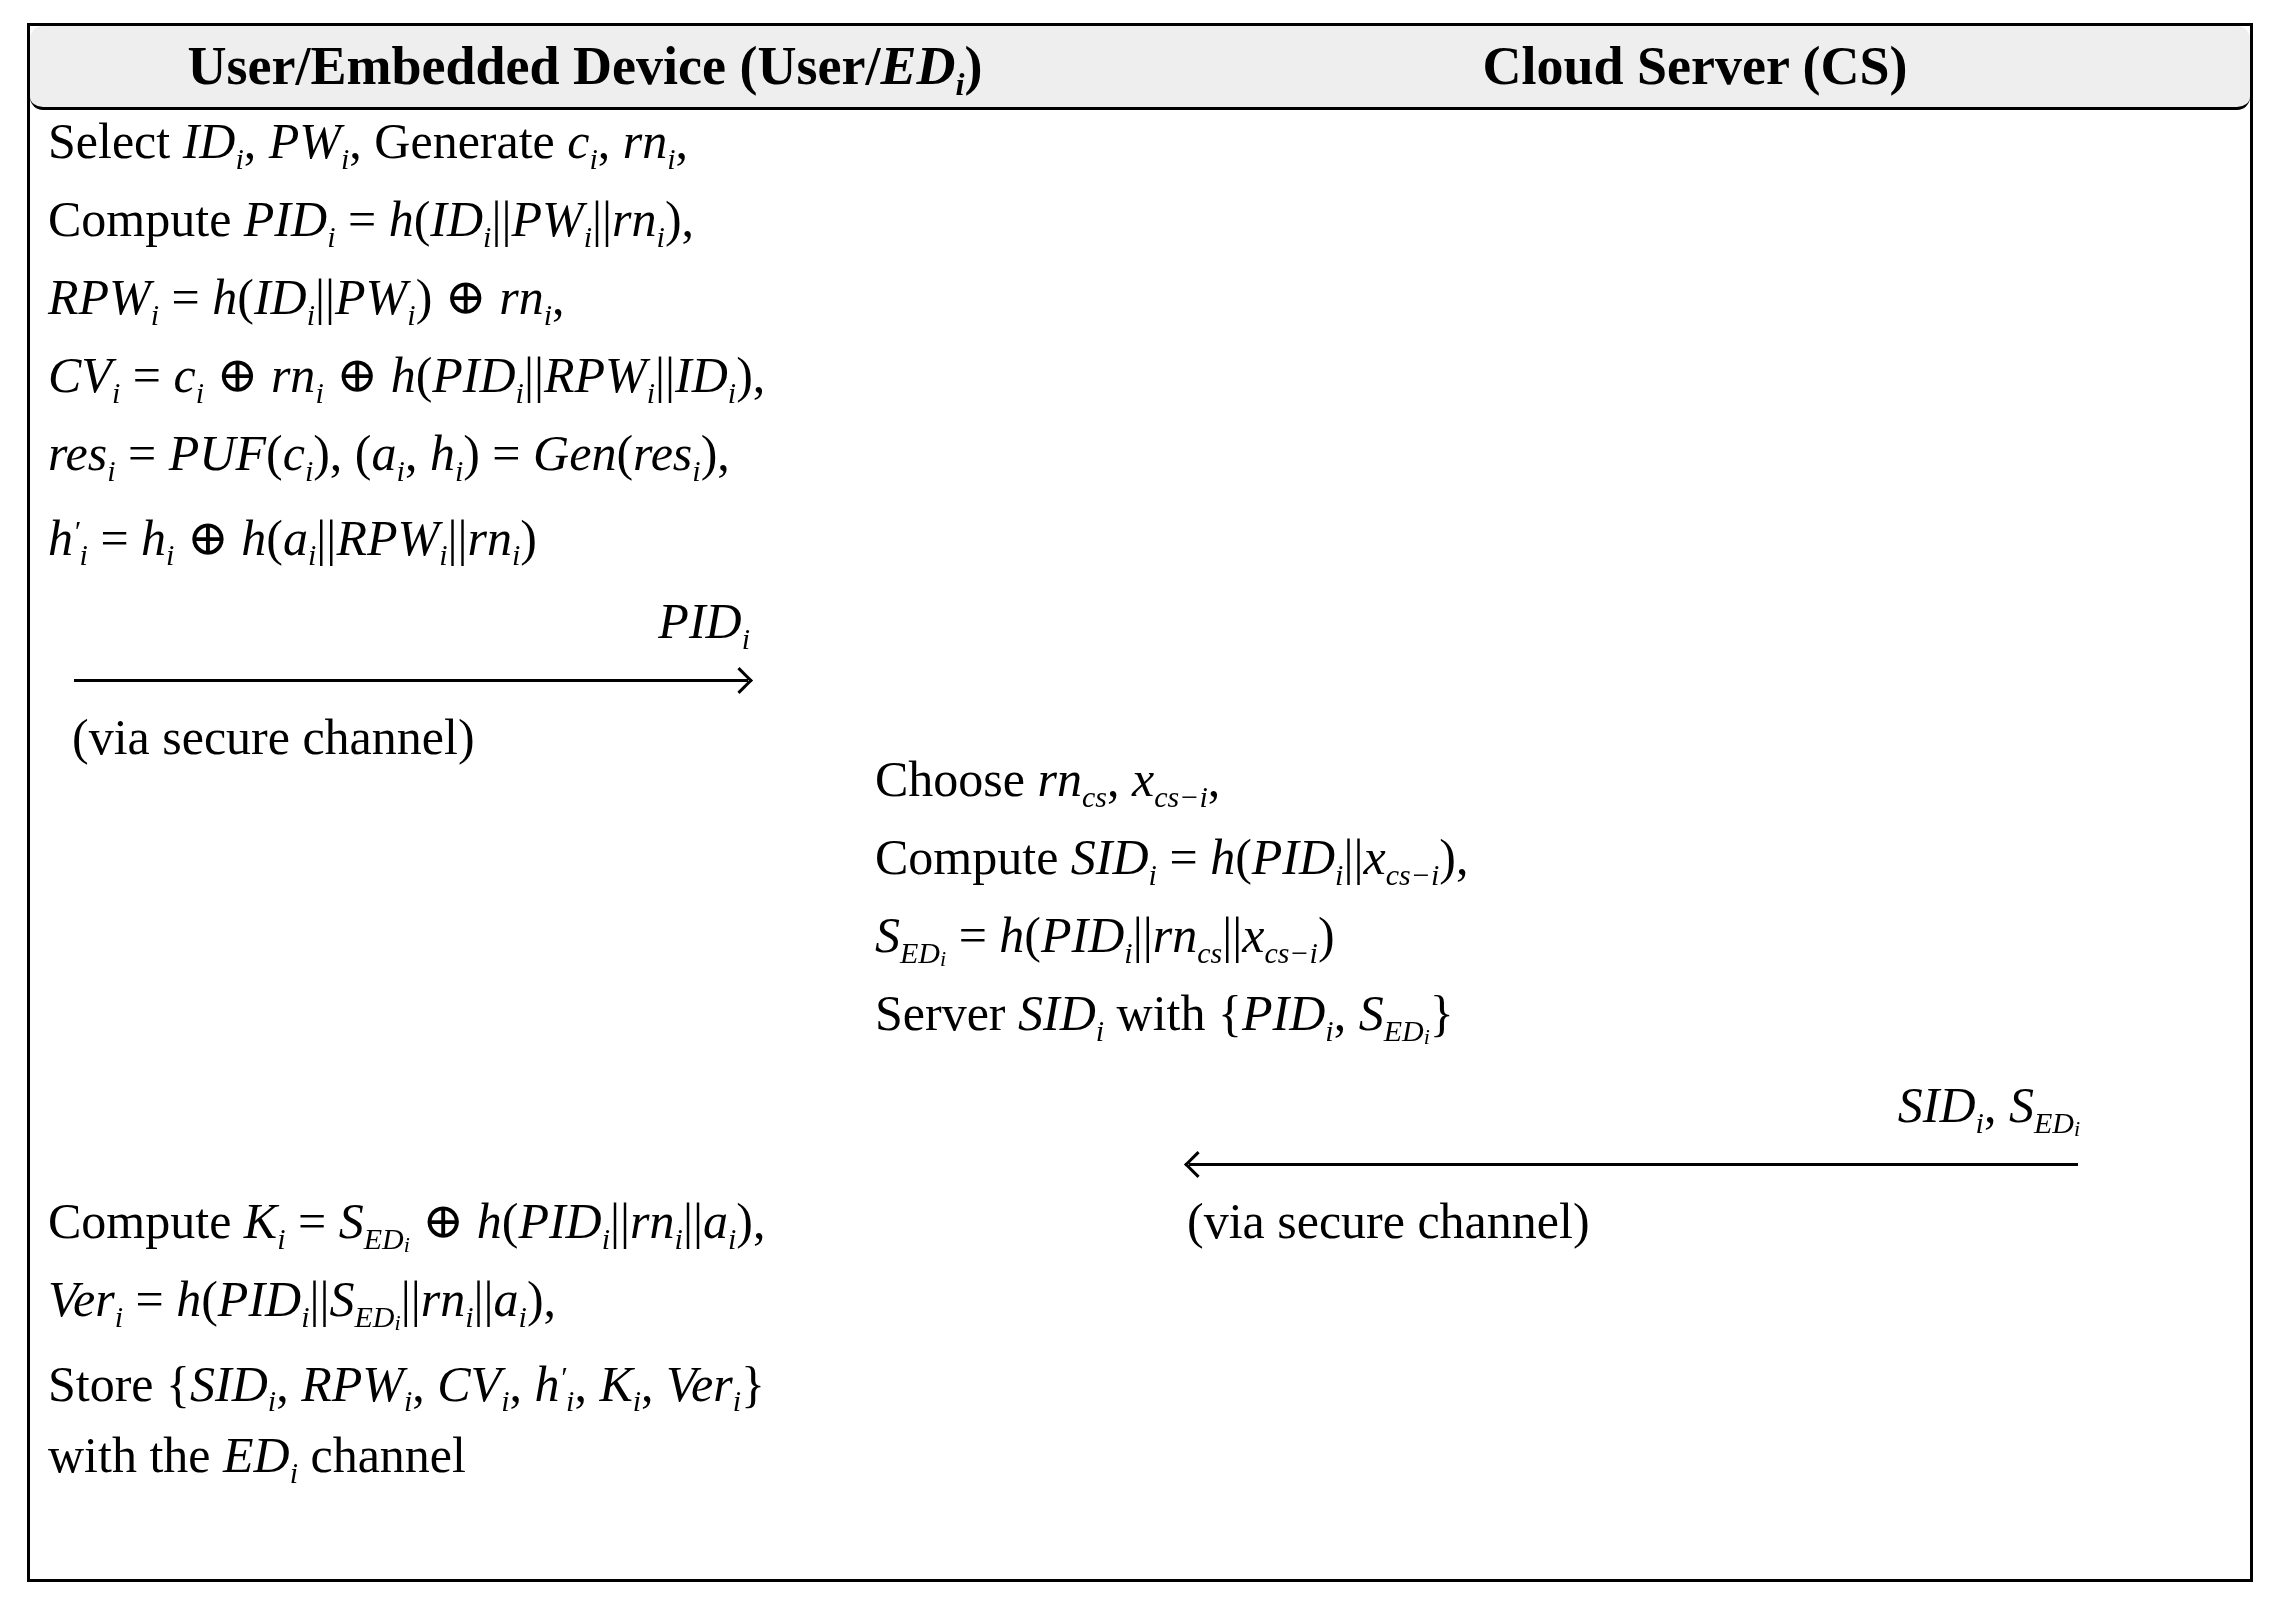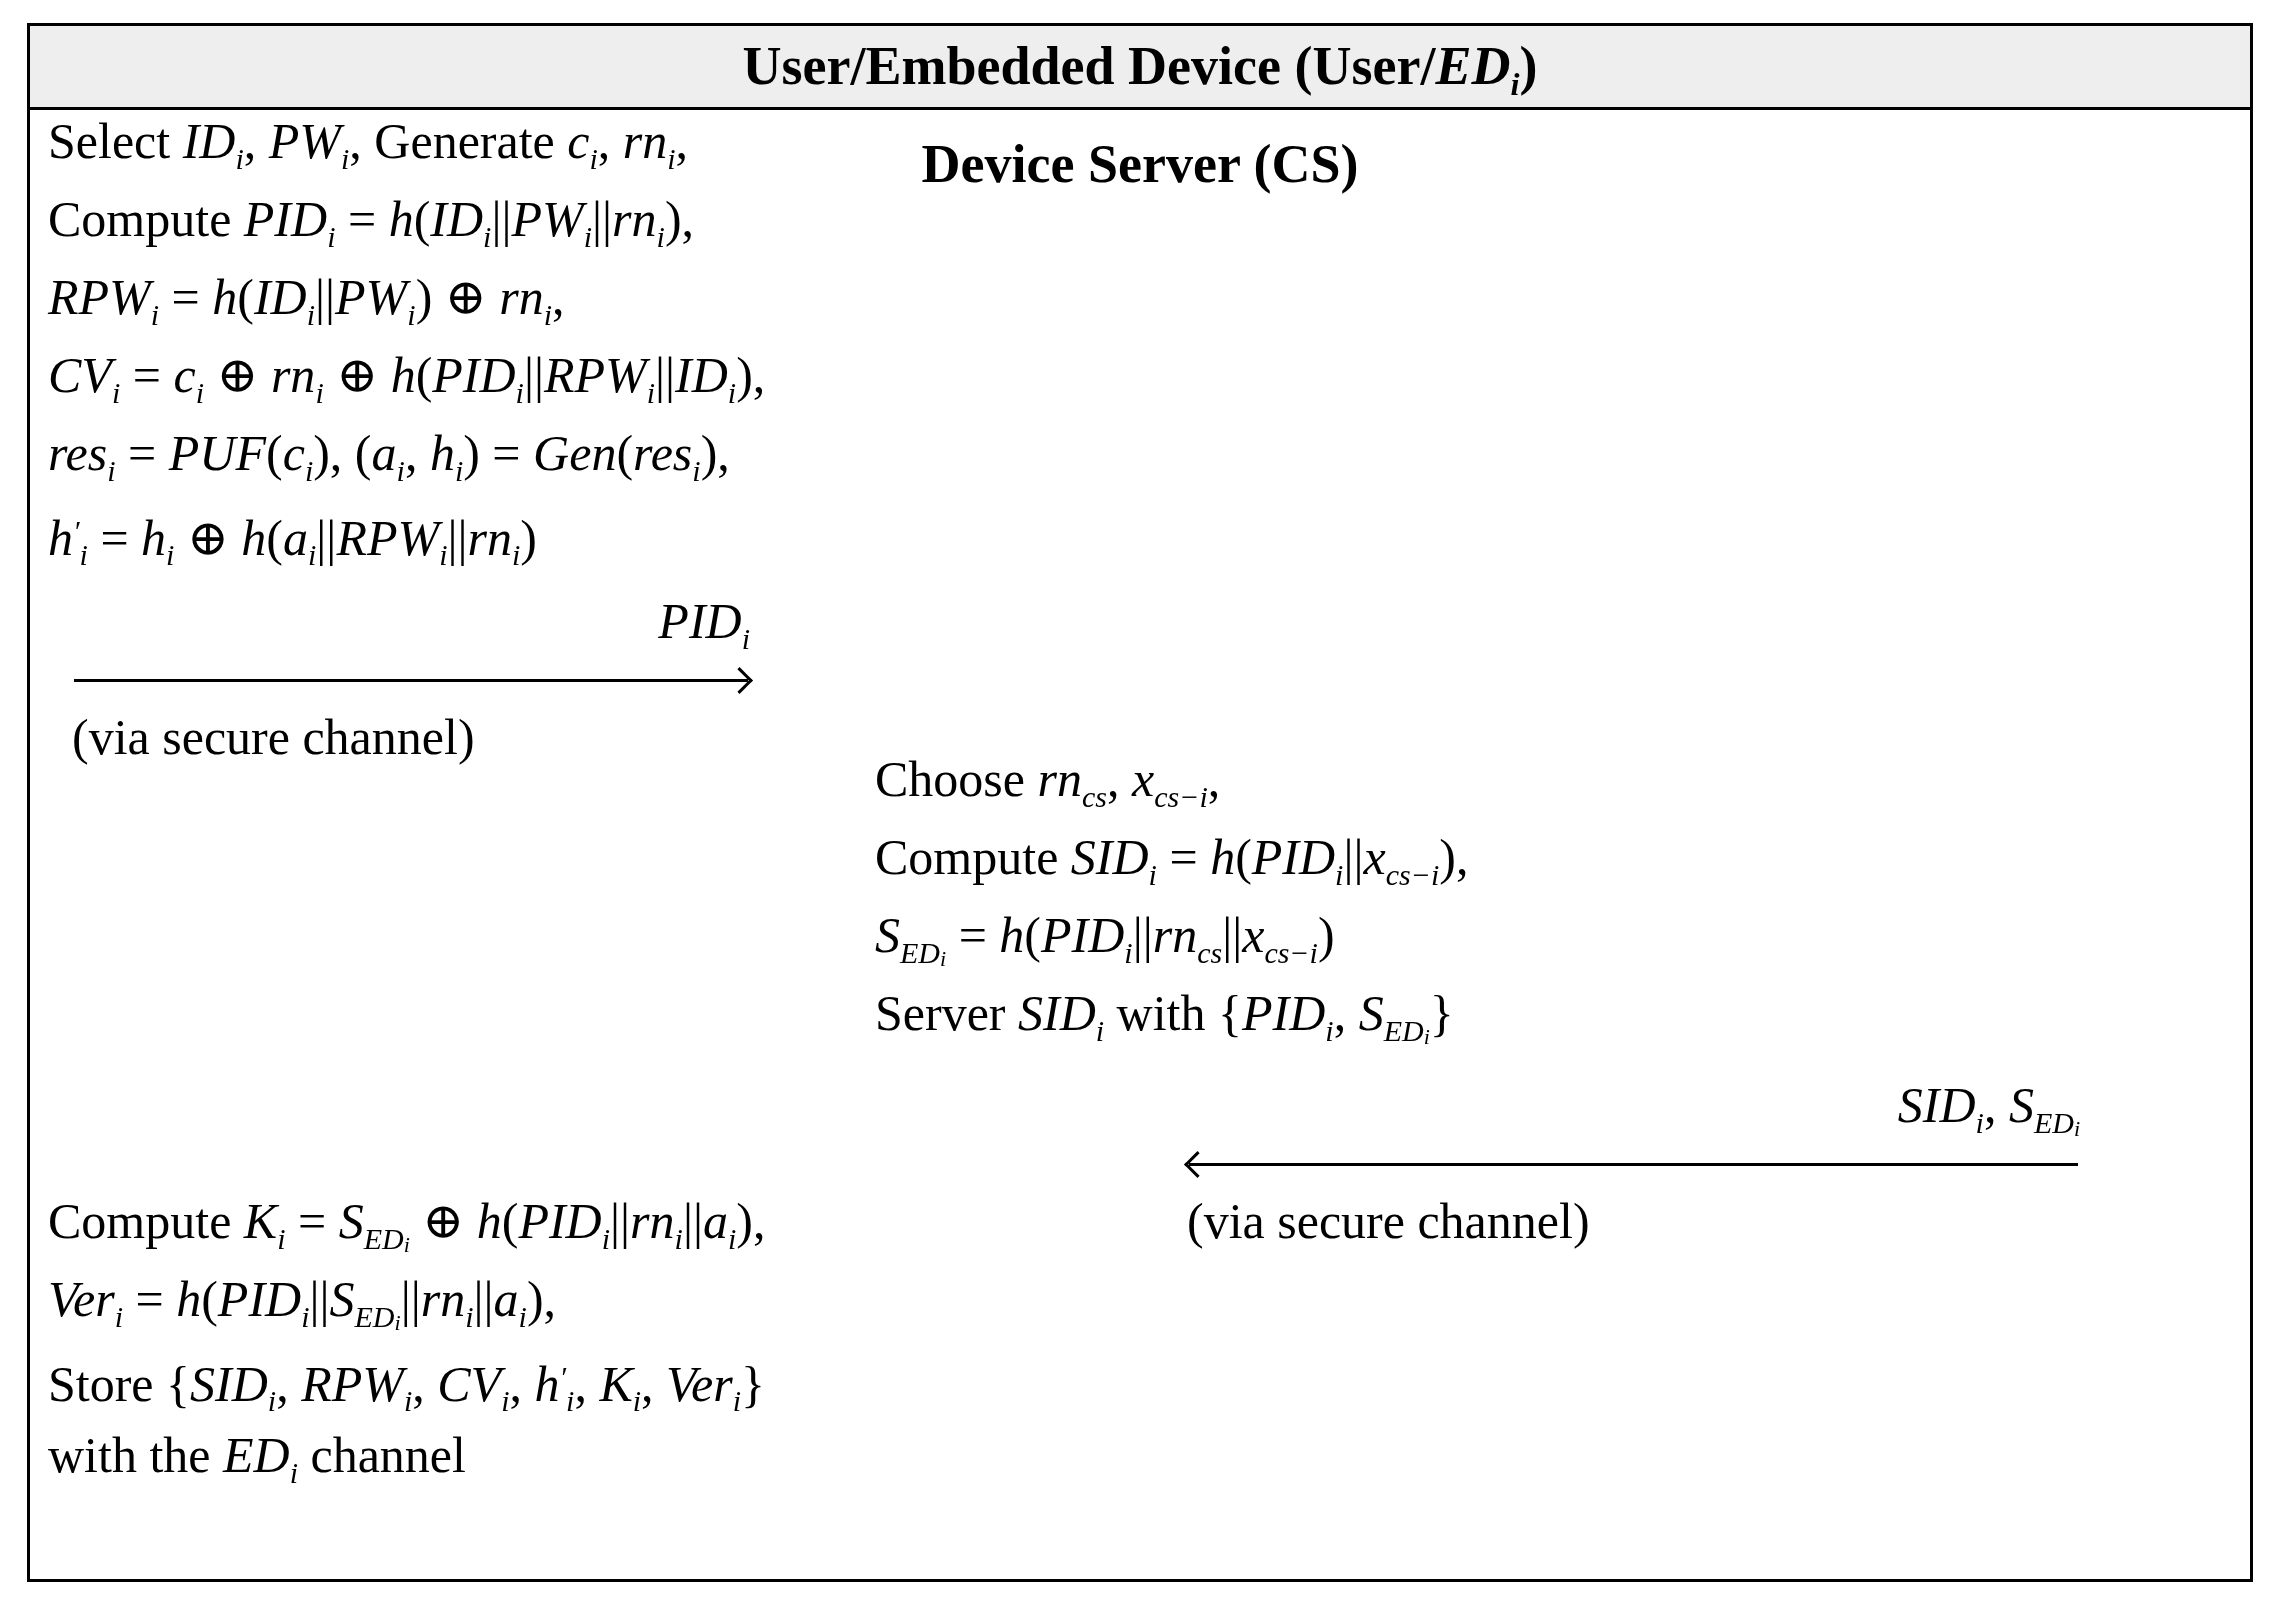--- a/index.html
+++ b/index.html
@@ -7,21 +7,21 @@
     position:relative;width:2274px;height:1611px;background:#ffffff;overflow:hidden;
     font-family:"Liberation Serif","DejaVu Serif",serif;color:#000;
   }
   .ptable{
     position:absolute;left:27px;top:23px;width:2226px;height:1559px;
     border:3px solid #000;box-sizing:border-box;background:#fff;
   }
   .thead{
     position:absolute;left:0;top:0;right:0;height:81px;
     border-bottom:3px solid #000;background:#eeeeee;
-    display:flex;flex-direction:column;
+    display:flex;flex-direction:row;border-radius:13px;
   }
   .th{
     flex:1 1 50%;text-align:center;line-height:80px;font-size:54px;font-weight:bold;
     white-space:nowrap;
   }
   .block{position:absolute;font-size:50px;white-space:nowrap;}
   .fline{height:78px;line-height:54px;}
   .block-left-top{left:18px;top:88px;}
   .block-right{left:845px;top:726px;}
   .block-left-bottom{left:18px;top:1168px;}
@@ -44,21 +44,21 @@
   .seg-sup{font-style:italic;font-size:0.60em;vertical-align:0.45em;}
 </style>
 </head>
 <body>
 
 <div class="canvas">
   <div class="ptable">
 
     <div class="thead">
       <div class="th"><span class="seg-b">User/Embedded Device (User/</span><span class="seg-it">ED</span><span class="seg-sub">i</span><span class="seg-b">)</span></div>
-      <div class="th"><span class="seg-b">Device Server (CS)</span></div>
+      <div class="th"><span class="seg-b">Cloud Server (CS)</span></div>
     </div>
 
     <div class="block block-left-top">
         <div class="fline"><span class="seg-rm">Select </span><span class="seg-it">ID</span><span class="seg-sub">i</span><span class="seg-rm">, </span><span class="seg-it">PW</span><span class="seg-sub">i</span><span class="seg-rm">, Generate </span><span class="seg-it">c</span><span class="seg-sub">i</span><span class="seg-rm">, </span><span class="seg-it">rn</span><span class="seg-sub">i</span><span class="seg-rm">,</span></div>
         <div class="fline"><span class="seg-rm">Compute </span><span class="seg-it">PID</span><span class="seg-sub">i</span><span class="seg-rm"> = </span><span class="seg-it">h</span><span class="seg-rm">(</span><span class="seg-it">ID</span><span class="seg-sub">i</span><span class="seg-rm">||</span><span class="seg-it">PW</span><span class="seg-sub">i</span><span class="seg-rm">||</span><span class="seg-it">rn</span><span class="seg-sub">i</span><span class="seg-rm">),</span></div>
         <div class="fline"><span class="seg-it">RPW</span><span class="seg-sub">i</span><span class="seg-rm"> = </span><span class="seg-it">h</span><span class="seg-rm">(</span><span class="seg-it">ID</span><span class="seg-sub">i</span><span class="seg-rm">||</span><span class="seg-it">PW</span><span class="seg-sub">i</span><span class="seg-rm">) ⊕ </span><span class="seg-it">rn</span><span class="seg-sub">i</span><span class="seg-rm">,</span></div>
         <div class="fline"><span class="seg-it">CV</span><span class="seg-sub">i</span><span class="seg-rm"> = </span><span class="seg-it">c</span><span class="seg-sub">i</span><span class="seg-rm"> ⊕ </span><span class="seg-it">rn</span><span class="seg-sub">i</span><span class="seg-rm"> ⊕ </span><span class="seg-it">h</span><span class="seg-rm">(</span><span class="seg-it">PID</span><span class="seg-sub">i</span><span class="seg-rm">||</span><span class="seg-it">RPW</span><span class="seg-sub">i</span><span class="seg-rm">||</span><span class="seg-it">ID</span><span class="seg-sub">i</span><span class="seg-rm">),</span></div>
         <div class="fline"><span class="seg-it">res</span><span class="seg-sub">i</span><span class="seg-rm"> = </span><span class="seg-it">PUF</span><span class="seg-rm">(</span><span class="seg-it">c</span><span class="seg-sub">i</span><span class="seg-rm">), (</span><span class="seg-it">a</span><span class="seg-sub">i</span><span class="seg-rm">, </span><span class="seg-it">h</span><span class="seg-sub">i</span><span class="seg-rm">) = </span><span class="seg-it">Gen</span><span class="seg-rm">(</span><span class="seg-it">res</span><span class="seg-sub">i</span><span class="seg-rm">),</span></div>
         <div class="fline"><span class="seg-it">h</span><span class="seg-sup">′</span><span class="seg-sub">i</span><span class="seg-rm"> = </span><span class="seg-it">h</span><span class="seg-sub">i</span><span class="seg-rm"> ⊕ </span><span class="seg-it">h</span><span class="seg-rm">(</span><span class="seg-it">a</span><span class="seg-sub">i</span><span class="seg-rm">||</span><span class="seg-it">RPW</span><span class="seg-sub">i</span><span class="seg-rm">||</span><span class="seg-it">rn</span><span class="seg-sub">i</span><span class="seg-rm">)</span></div>
       </div>

